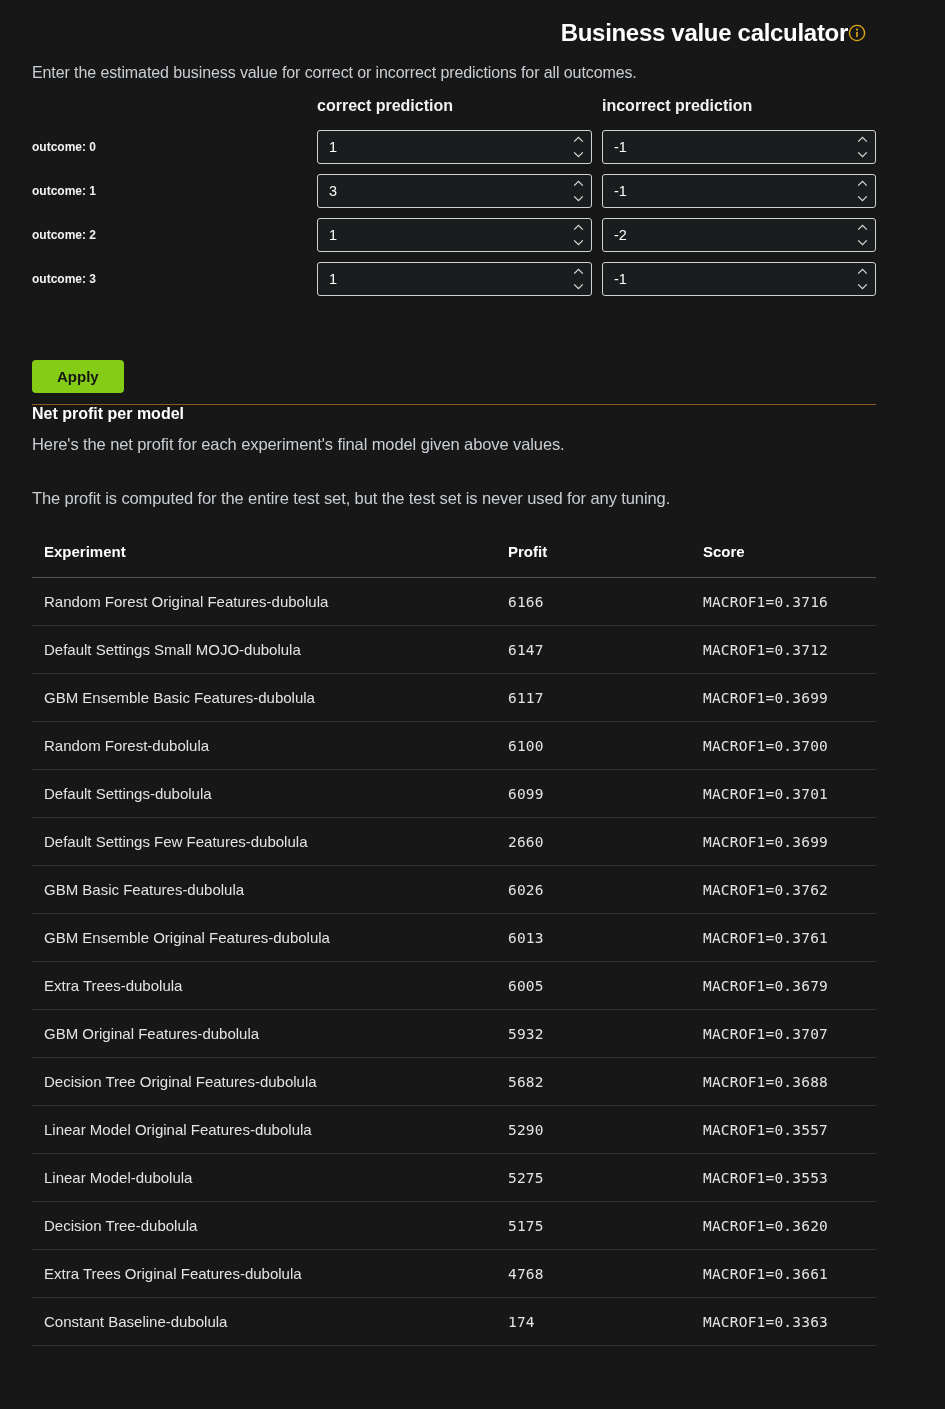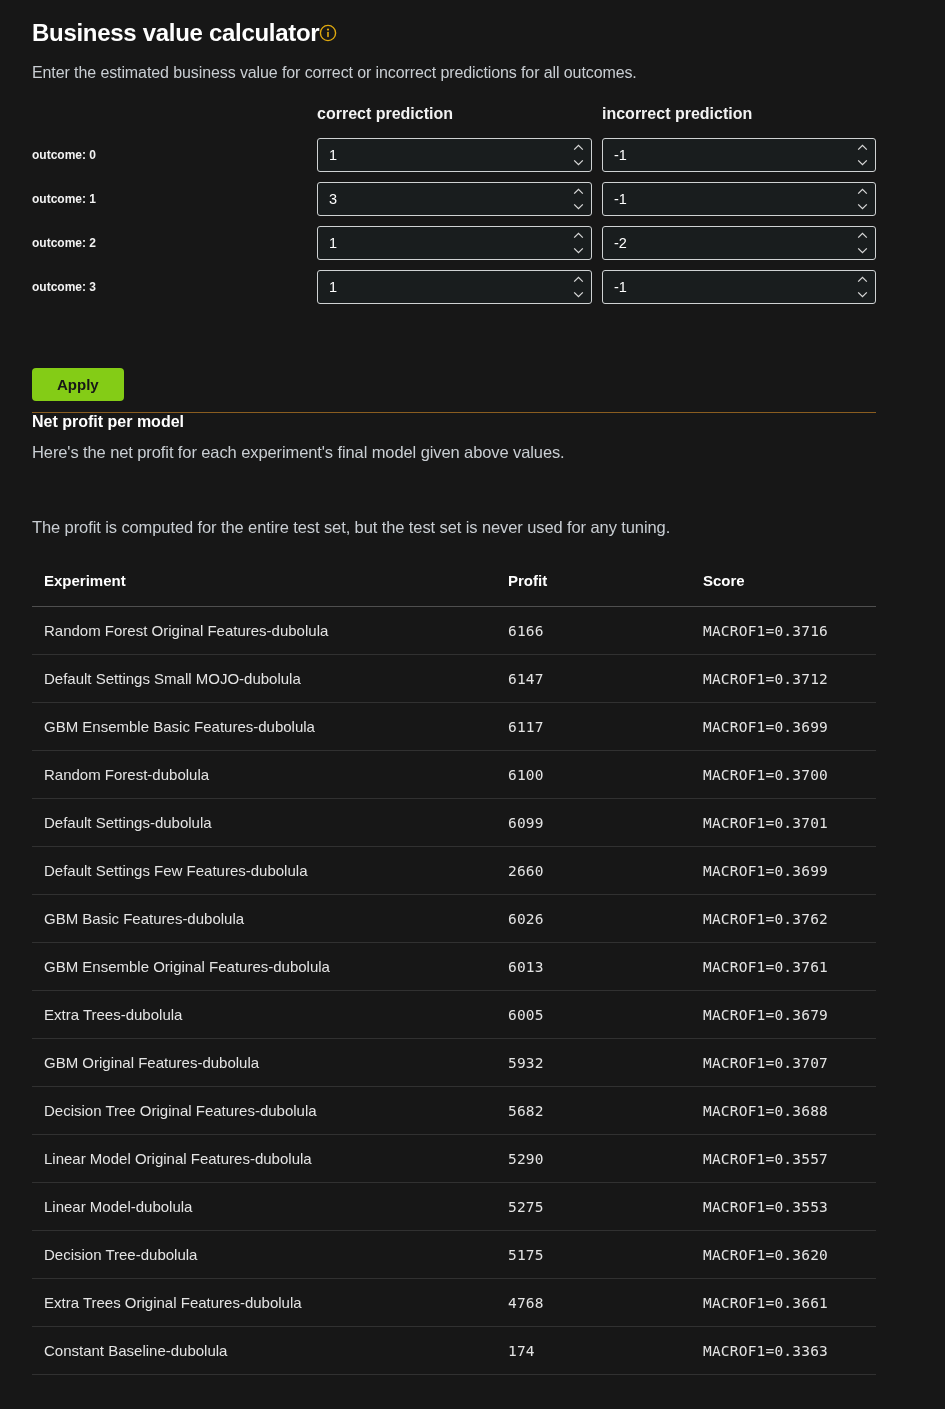--- a/index.html
+++ b/index.html
@@ -9,37 +9,37 @@
     font-family: "Liberation Sans", sans-serif;
     color: #e6e6e6;
     overflow: hidden;
   }
   .container {
     width: 876px;
     padding: 19px 0 0 32px;
   }
   
   .title-row {
-    display: flex; justify-content: flex-start; align-items: center;
+    display: flex; justify-content: flex-end; align-items: center;
   }
   .page-title {
     font-size: 24px; font-weight: 700; color: #ffffff; letter-spacing: -0.3px;
   }
   .info-icon { margin-right: 10px; cursor: pointer; display: flex; align-items: center; }
   .intro {
     margin-top: 17px; font-size: 16px; color: #c9ced3; letter-spacing: -0.1px;
   }
   
   .calc-header, .calc-row {
     display: grid;
     grid-template-columns: 275px 275px 274px;
     column-gap: 10px;
     align-items: center;
   }
-  .calc-header { margin-top: 23px; margin-bottom: 15px; }
+  .calc-header { margin-top: 15px; margin-bottom: 15px; }
   .col-head { font-size: 16px; font-weight: 700; color: #f2f2f2; }
   .calc-row { margin-bottom: 10px; }
   .outcome-label { font-size: 12px; font-weight: 700; color: #f2f2f2; }
   .spinbox {
     position: relative; height: 34px;
   }
   .spinbox input {
     width: 100%; height: 34px;
     background: #191d1e;
     border: 1px solid #cfd2d3;
@@ -73,21 +73,21 @@
   }
   .divider {
     border: none; border-top: 1px solid #8a5d20;
     margin-top: 11px;
   }
   .section-heading {
     margin-top: 0; font-size: 16px; font-weight: 700; color: #ffffff;
   }
   .para { font-size: 16.5px; color: #c9ced3; letter-spacing: -0.1px; }
   .para1 { margin-top: 12px; }
-  .para2 { margin-top: 56px; }
+  .para2 { margin-top: 35px; }
   
   table.results {
     margin-top: 31px;
     width: 844px;
     border-collapse: collapse;
     table-layout: fixed;
   }
   col.c-exp { width: 464px; }
   col.c-profit { width: 195px; }
   col.c-score { width: 185px; }

